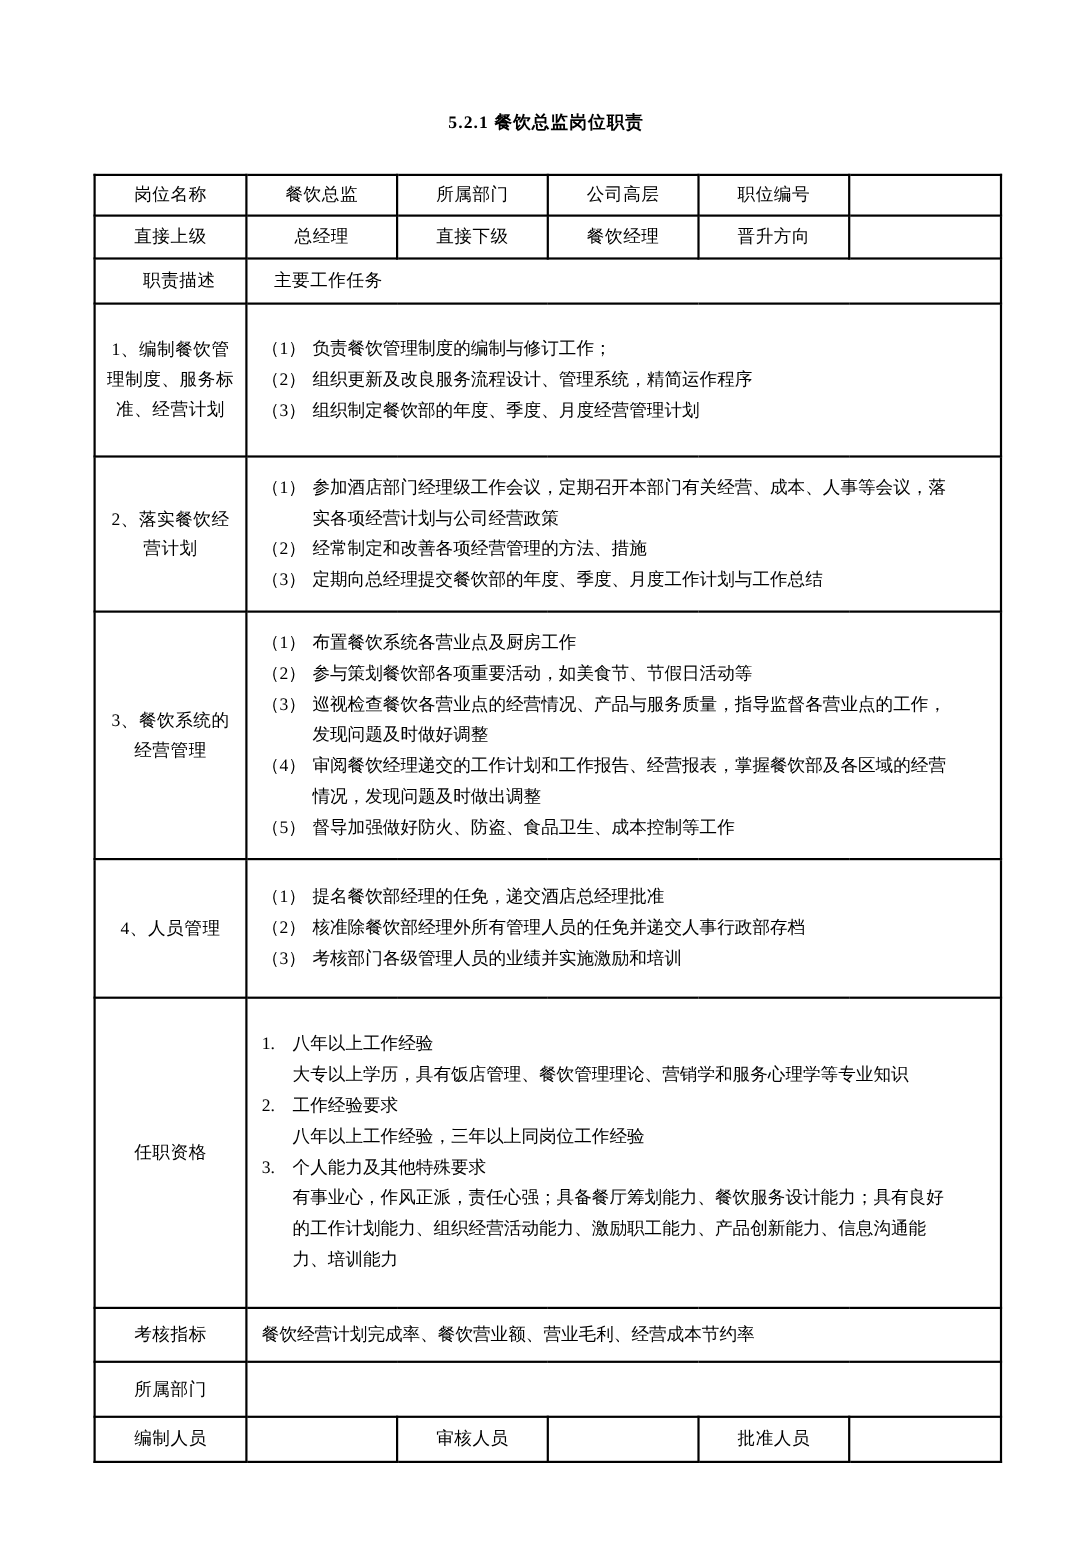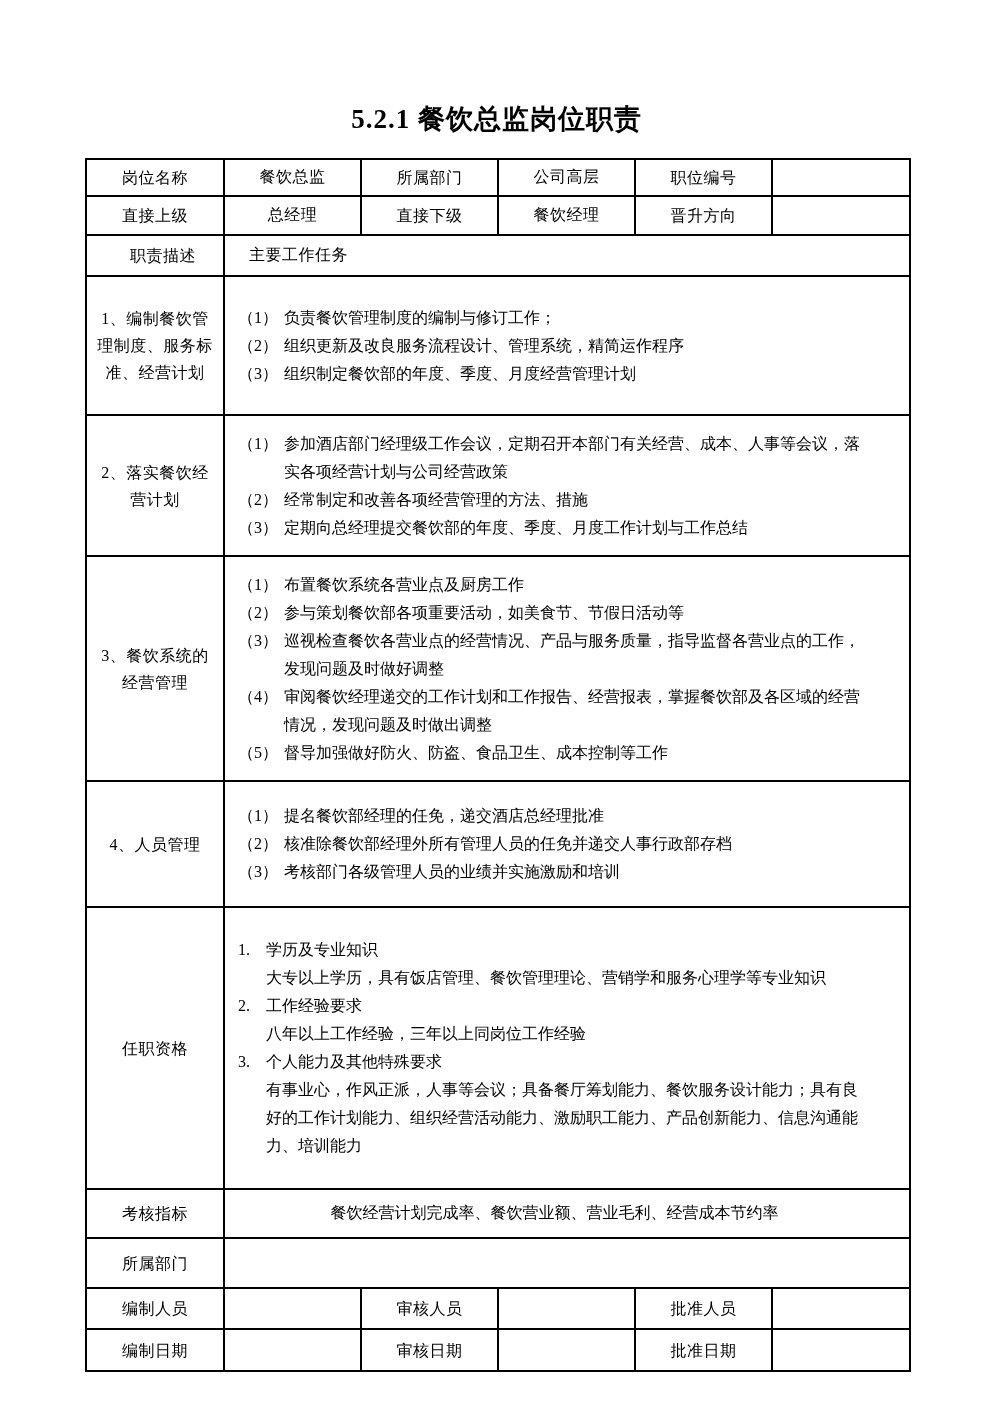--- a/index.html
+++ b/index.html
@@ -20,21 +20,21 @@
     height: 1404px;
     background: #fff;
     overflow: hidden;
   }
   .doc-title {
     position: absolute;
     top: 101px;
     left: 0;
     width: 100%;
     text-align: center;
-    font-size: 27px;
+    font-size: 16px;
     font-weight: bold;
     letter-spacing: 1px;
     margin: 0;
   }
   table.job-table {
     position: absolute;
     left: 85px;
     top: 158px;
     width: 824px;
     border-collapse: collapse;
@@ -210,64 +210,56 @@
         </div>
       </td>
     </tr>
 
     <tr class="r-qual">
       <td class="lbl">任职资格</td>
       <td class="content" colspan="5">
         <div class="qitem">
           <div class="qhead">
             <span class="qno">1.</span>
-            <span class="qheading">学历及专业知识</span>
+            <span class="qheading">八年以上工作经验</span>
           </div>
           <div class="qdetail">大专以上学历，具有饭店管理、餐饮管理理论、营销学和服务心理学等专业知识</div>
         </div>
         <div class="qitem">
           <div class="qhead">
             <span class="qno">2.</span>
             <span class="qheading">工作经验要求</span>
           </div>
           <div class="qdetail">八年以上工作经验，三年以上同岗位工作经验</div>
         </div>
         <div class="qitem">
           <div class="qhead">
             <span class="qno">3.</span>
             <span class="qheading">个人能力及其他特殊要求</span>
           </div>
-          <div class="qdetail">有事业心，作风正派，人事等会议；具备餐厅筹划能力、餐饮服务设计能力；具有良好的工作计划能力、组织经营活动能力、激励职工能力、产品创新能力、信息沟通能力、培训能力</div>
+          <div class="qdetail">有事业心，作风正派，责任心强；具备餐厅筹划能力、餐饮服务设计能力；具有良好的工作计划能力、组织经营活动能力、激励职工能力、产品创新能力、信息沟通能力、培训能力</div>
         </div>
       </td>
     </tr>
 
     <tr class="r-kpi">
       <td class="lbl">考核指标</td>
-      <td class="content" colspan="5" style="line-height:normal;text-align:center;">餐饮经营计划完成率、餐饮营业额、营业毛利、经营成本节约率</td>
+      <td class="content" colspan="5" style="line-height:normal;">餐饮经营计划完成率、餐饮营业额、营业毛利、经营成本节约率</td>
     </tr>
 
     <tr class="r-notes">
       <td class="lbl">所属部门</td>
       <td class="content" colspan="5"></td>
     </tr>
 
     <tr class="r-sign1">
       <td class="lbl">编制人员</td>
       <td class="val"></td>
       <td class="lbl">审核人员</td>
       <td class="val"></td>
       <td class="lbl">批准人员</td>
       <td class="val"></td>
     </tr>
 
-    <tr class="r-sign2">
-      <td class="lbl">编制日期</td>
-      <td class="val"></td>
-      <td class="lbl">审核日期</td>
-      <td class="val"></td>
-      <td class="lbl">批准日期</td>
-      <td class="val"></td>
-    </tr>
   </tbody>
     </table>
 
 </div>
 
 </body></html>

